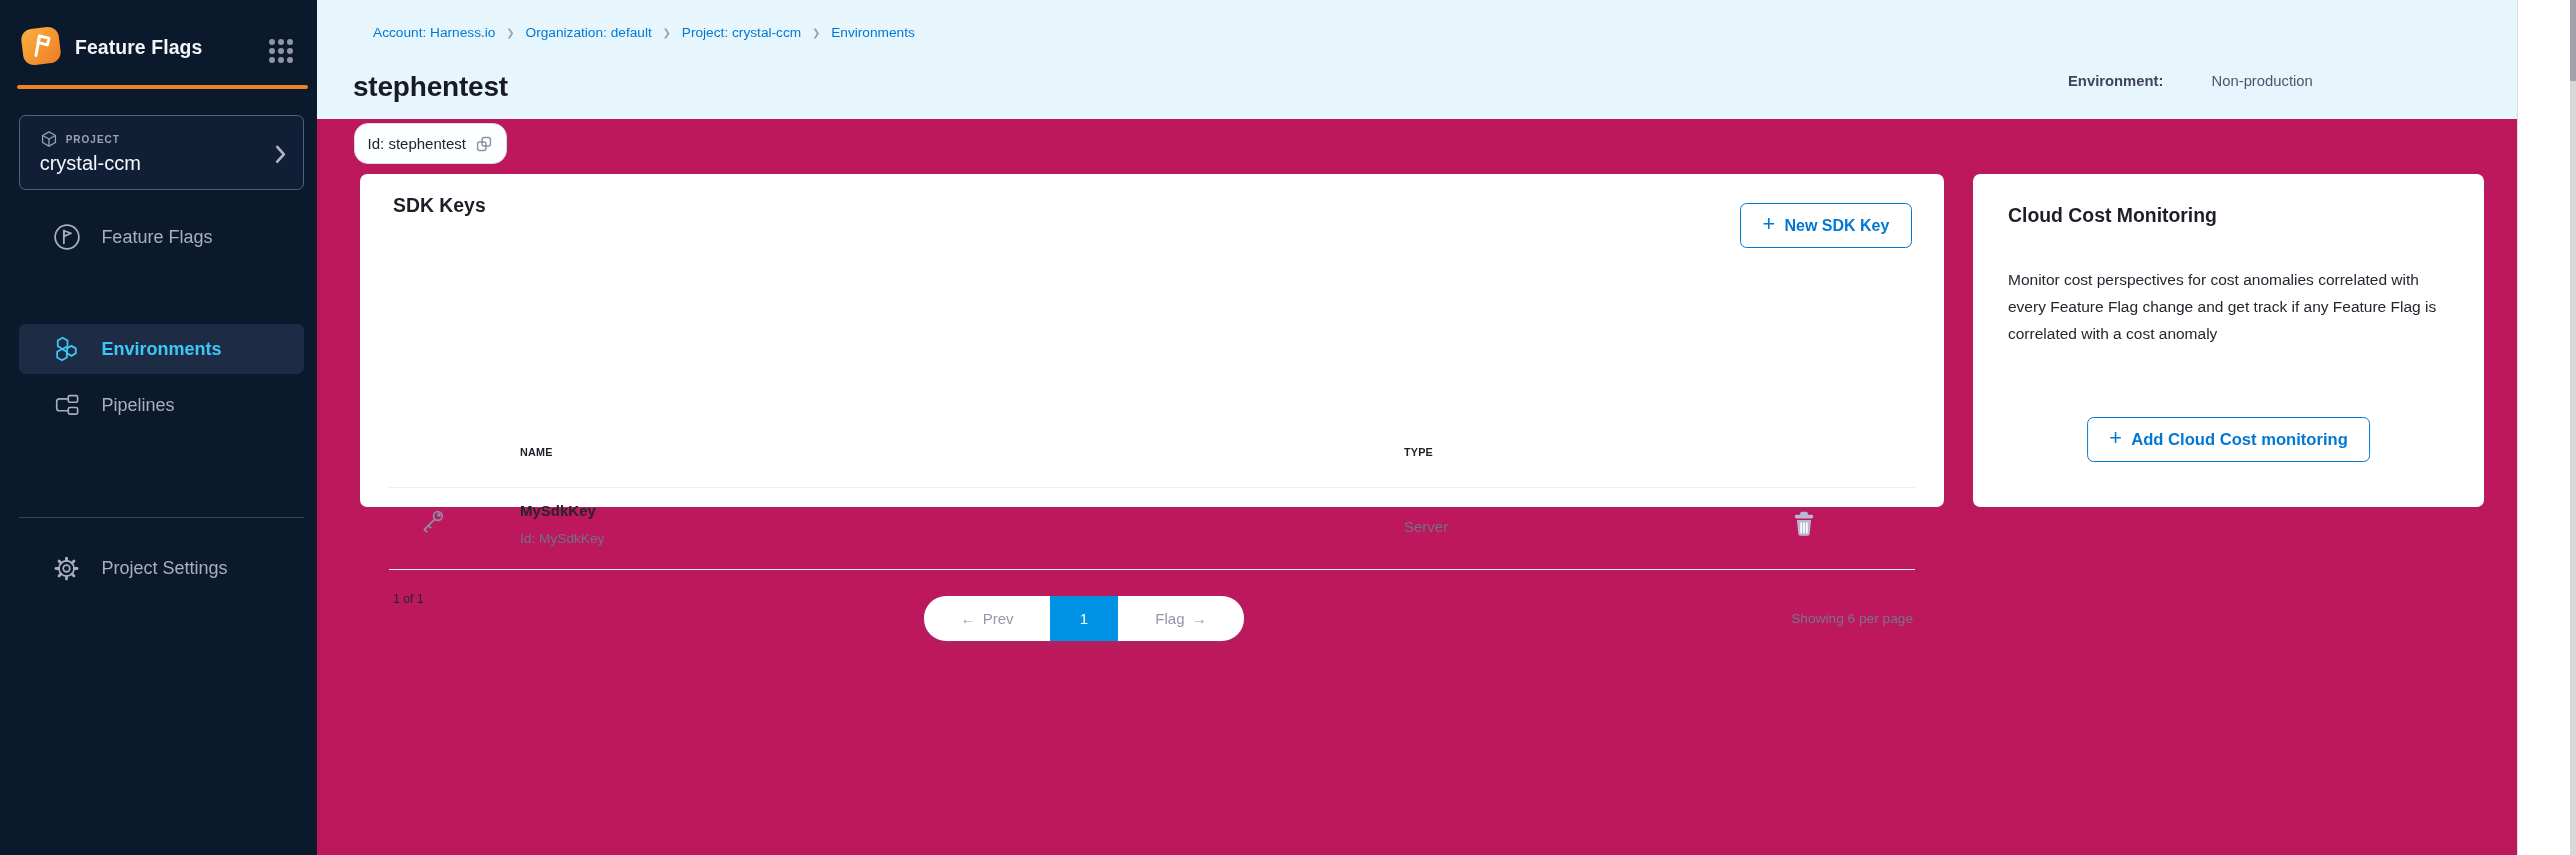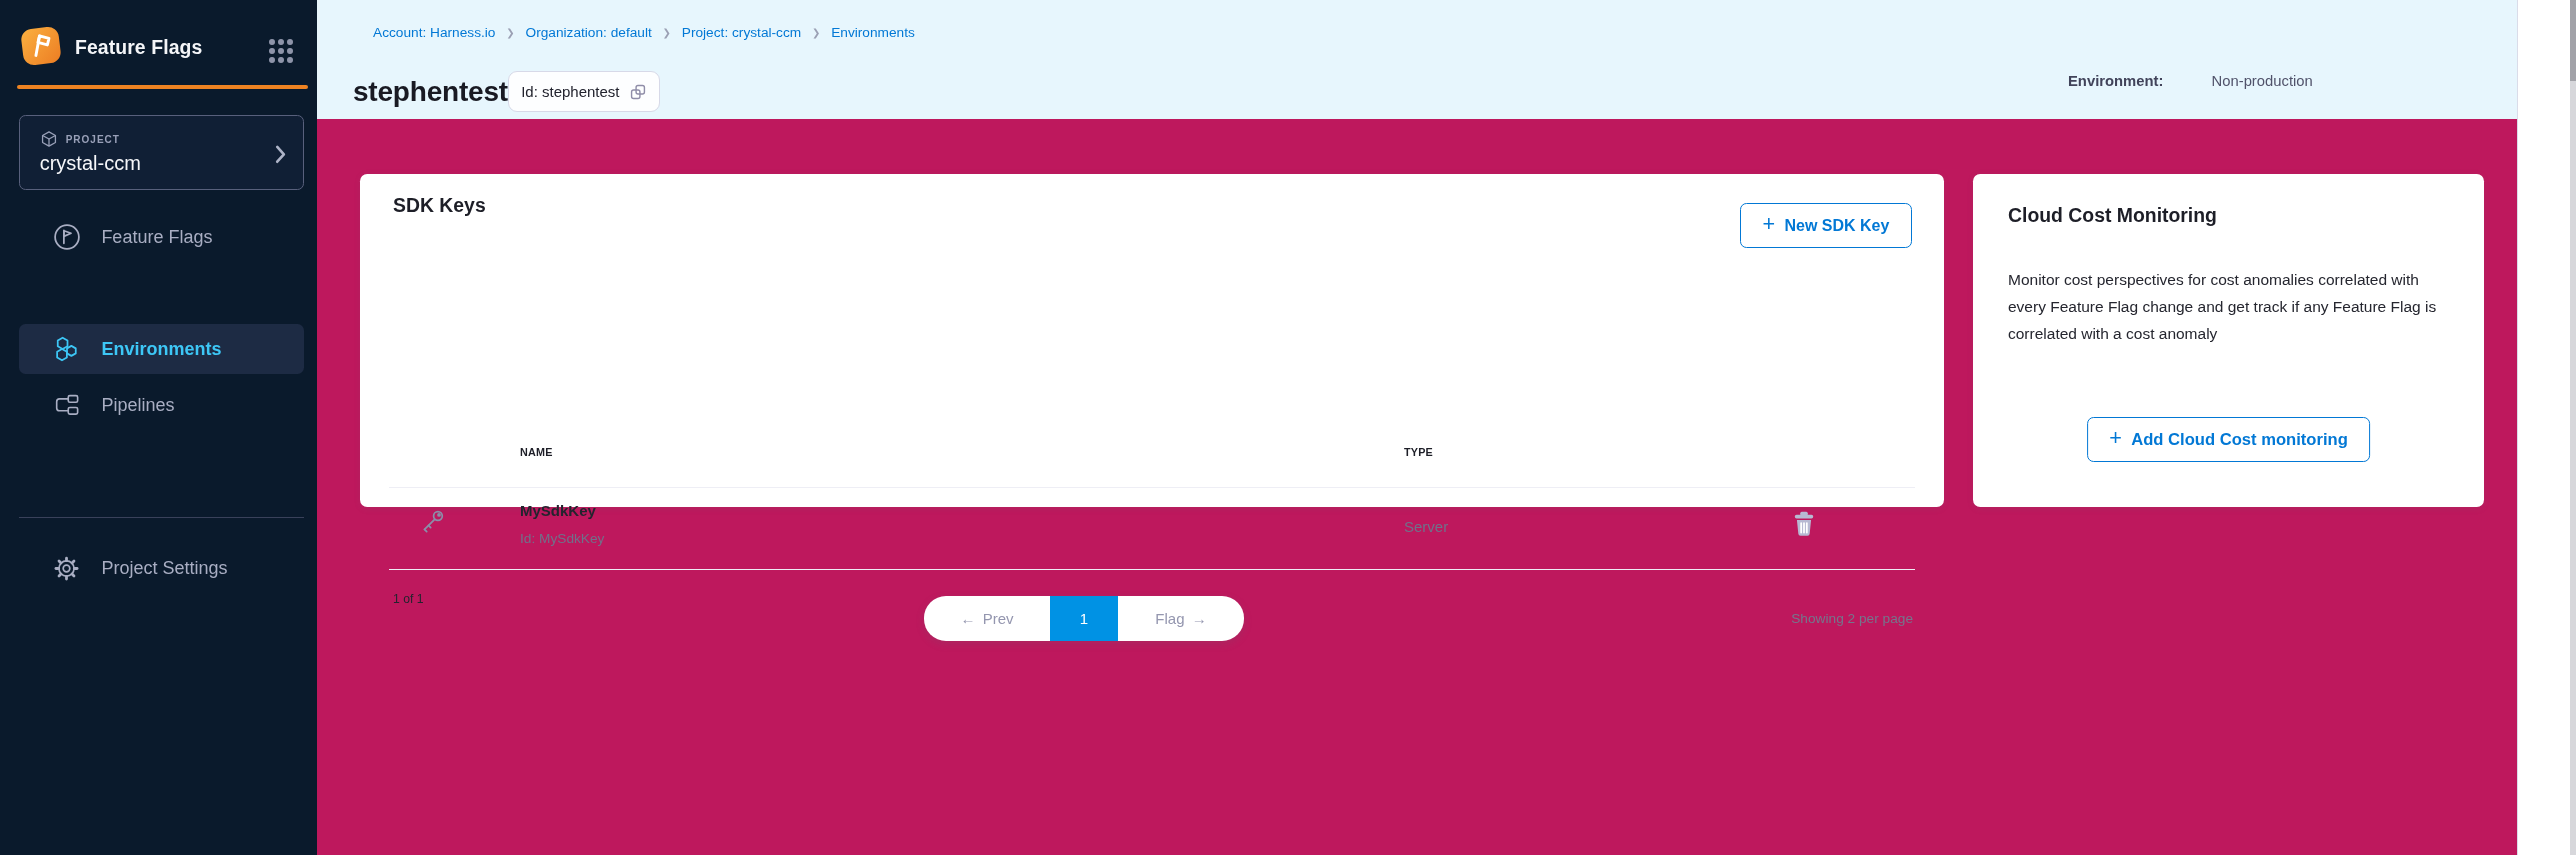--- a/index.html
+++ b/index.html
@@ -63,26 +63,26 @@
     position:absolute; left:317px; top:0; width:2200px; height:119px; background:#e7f6fd;
   }
   .breadcrumb {
     position:absolute; left:36px; top:24.5px; display:flex; align-items:center;
     font-size:13.7px;
     margin-left:20px;
   }
   .crumb { color:#0278d5; cursor:pointer; }
   .crumb-sep { color:#9ba0b4; font-size:10px; margin:0 10.8px; padding-top:1.4px; }
   .title-row {
-    position:absolute; left:36px; top:71px; display:flex; align-items:center; 
+    position:absolute; left:36px; top:71px; display:flex; align-items:center; gap:20px;flex-direction:column;
   }
   .page-title { font-size:28px; font-weight:bold; color:#191a23; letter-spacing:-0.2px; }
   .id-chip {
     height:41px; display:flex; align-items:center; gap:9.4px; padding:0 12.2px;
-    background:#fdfeff; border:0.7px solid #d7d9e8; border-radius:9px; cursor:pointer;
+    background:#fdfeff; border:0.7px solid #d7d9e8; border-radius:14px; cursor:pointer;
     font-size:15px; color:#22232e;
   }
   .env-wrap {
     position:absolute; left:1751px; top:73px; font-size:14.8px; display:flex; gap:7.2px;
   }
   .env-label { font-weight:bold; color:#41435a; }
   .env-value { color:#50526a;padding-left:41px; }
 
   
   .card {
@@ -341,21 +341,21 @@
         <span>←</span>
         <span>Prev</span>
       </button>
       <button class="pager-page">1</button>
       <button class="pager-btn">
         <span>Flag</span>
         <span>→</span>
       </button>
     </div>
 
-    <div class="per-page">Showing 2 per page</div>
+    <div class="per-page">Showing 6 per page</div>
   </section>
 
   <section class="card cost-card">
     <h2 class="cost-title">Cloud Cost Monitoring</h2>
     <p class="cost-desc">Monitor cost perspectives for cost anomalies correlated with every Feature Flag change and get track if any Feature Flag is correlated with a cost anomaly</p>
     <button class="btn-outline cost-btn">
       <span class="plus">+</span>
       <span>Add Cloud Cost monitoring</span>
     </button>
   </section>

